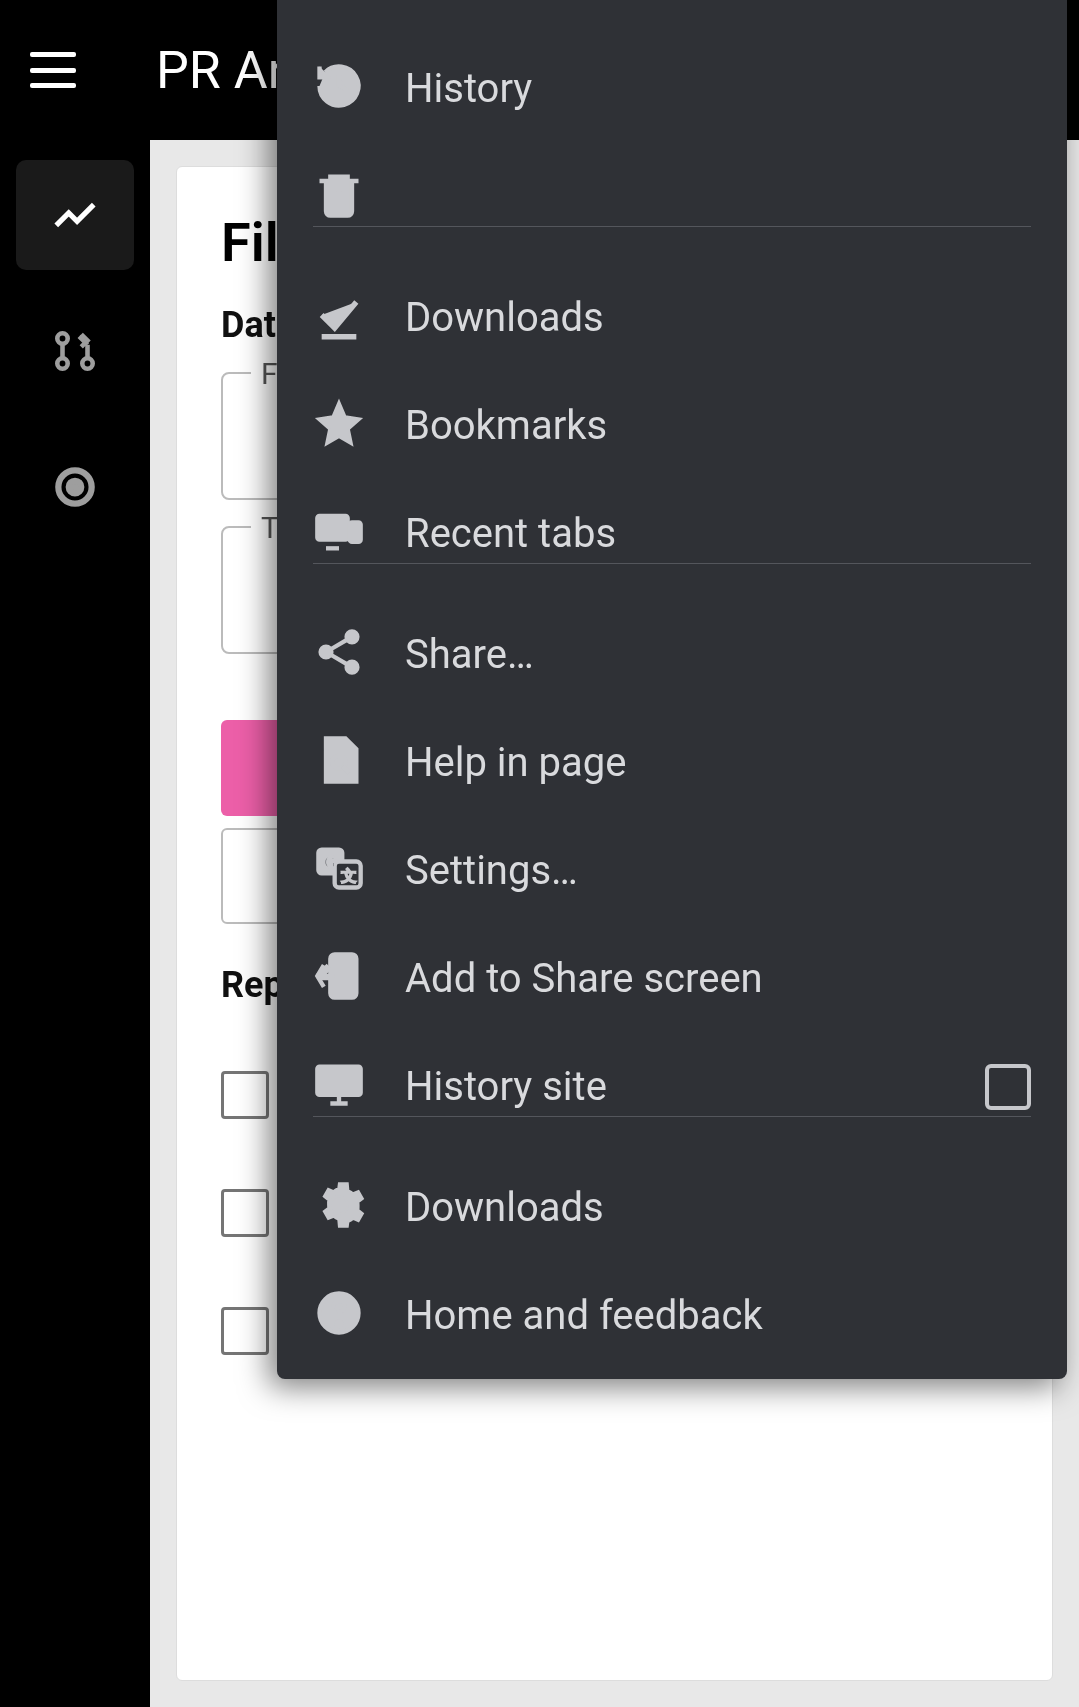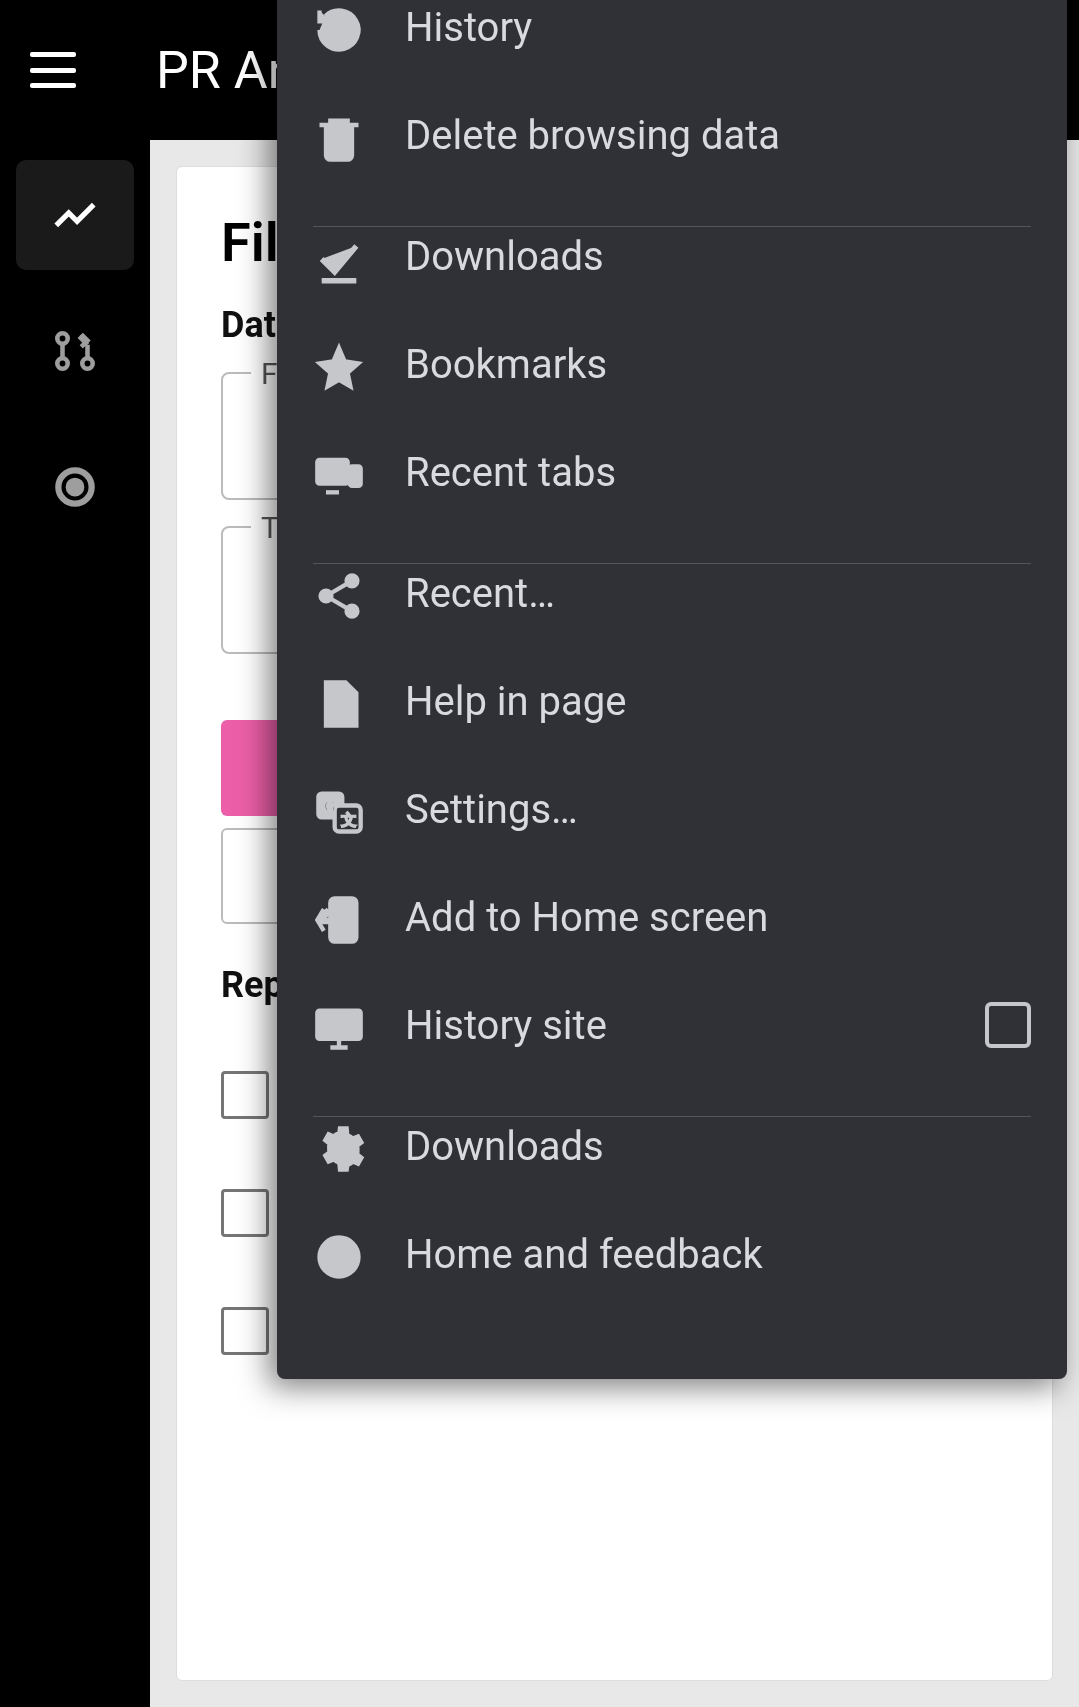--- a/index.html
+++ b/index.html
@@ -63,21 +63,21 @@
 
   
   .overlay-menu {
     position: absolute; top: 0; right: 12px; width: 790px;
     background: #2f3136; border-radius: 0 0 8px 8px;
     box-shadow: -8px 8px 30px rgba(0,0,0,0.5);
     padding: 4px 0 40px;
     z-index: 100;
   }
   .menu-item {
-    display: flex; align-items: flex-start; height: 108px;
+    display: flex; align-items: flex-end; height: 108px;
     padding: 0 36px; color: #d9dadd; font-size: 40px;
   }
   .menu-item .mi-icon {
     width: 52px; height: 52px; margin-right: 40px; flex: 0 0 52px;
     display: flex; align-items: center; justify-content: center;
   }
   .menu-item .mi-icon svg { width: 52px; height: 52px; fill: #c6c7cb; stroke: #c6c7cb; }
   .menu-item .mi-label { flex: 1; }
   .menu-item .mi-trailing {
     width: 46px; height: 46px; border: 4px solid #c6c7cb; border-radius: 6px;
@@ -164,21 +164,20 @@
 
   <div class="menu-item">
     <span class="mi-icon">
       <svg viewBox="0 0 24 24" fill="none" stroke="#c6c7cb" stroke-width="2">
         <path d="M3 6h18"></path>
           <path d="M8 6V4h8v2"></path>
           <path d="M6 6v14a2 2 0 0 0 2 2h8a2 2 0 0 0 2-2V6"></path>
         <path d="M10 11v6M14 11v6"></path>
       </svg>
     </span>
-    <span class="mi-label">Delete browsing data</span>
   </div>
 
   <div class="menu-divider"></div>
 
   <div class="menu-item">
     <span class="mi-icon">
       <svg viewBox="0 0 24 24" fill="none" stroke="#c6c7cb" stroke-width="2.5">
         <polyline points="4,12 10,18 20,6"></polyline>
           <line x1="4" y1="22" x2="20" y2="22"></line>
       </svg>
@@ -210,21 +209,21 @@
 
   <div class="menu-item">
     <span class="mi-icon">
       <svg viewBox="0 0 24 24" fill="#c6c7cb">
         <circle cx="18" cy="5" r="3"></circle>
           <circle cx="6" cy="12" r="3"></circle>
           <circle cx="18" cy="19" r="3"></circle>
         <path d="M8.6 10.5 15.4 6.5M8.6 13.5 15.4 17.5" stroke="#c6c7cb" stroke-width="2"></path>
       </svg>
     </span>
-    <span class="mi-label">Recent…</span>
+    <span class="mi-label">Share…</span>
   </div>
 
   <div class="menu-item">
     <span class="mi-icon">
       <svg viewBox="0 0 24 24" fill="none" stroke="#c6c7cb" stroke-width="2">
         <path d="M6 2h9l5 5v15H6z"></path>
           <circle cx="12" cy="13" r="3"></circle>
           <path d="M14 15l3 3"></path>
       </svg>
     </span>
@@ -246,21 +245,21 @@
   <div class="menu-item">
     <span class="mi-icon">
       <svg viewBox="0 0 24 24" fill="none" stroke="#c6c7cb" stroke-width="2">
         <rect x="8" y="2" width="12" height="20" rx="2"></rect>
         <path d="M2 12l5-5M2 12h8"></path>
         <polyline points="5,7 2,12 5,17" fill="none"></polyline>
         <path d="M4 8 L10 14 M10 8 L4 14" stroke="none"></path>
         <path d="M3 13 L8 8 M3 13 H9"></path>
       </svg>
     </span>
-    <span class="mi-label">Add to Home screen</span>
+    <span class="mi-label">Add to Share screen</span>
   </div>
 
   <div class="menu-item">
     <span class="mi-icon">
       <svg viewBox="0 0 24 24" fill="none" stroke="#c6c7cb" stroke-width="2">
         <rect x="2" y="4" width="20" height="13" rx="1"></rect>
           <path d="M8 21h8M12 17v4"></path>
       </svg>
     </span>
     <span class="mi-label">History site</span>

